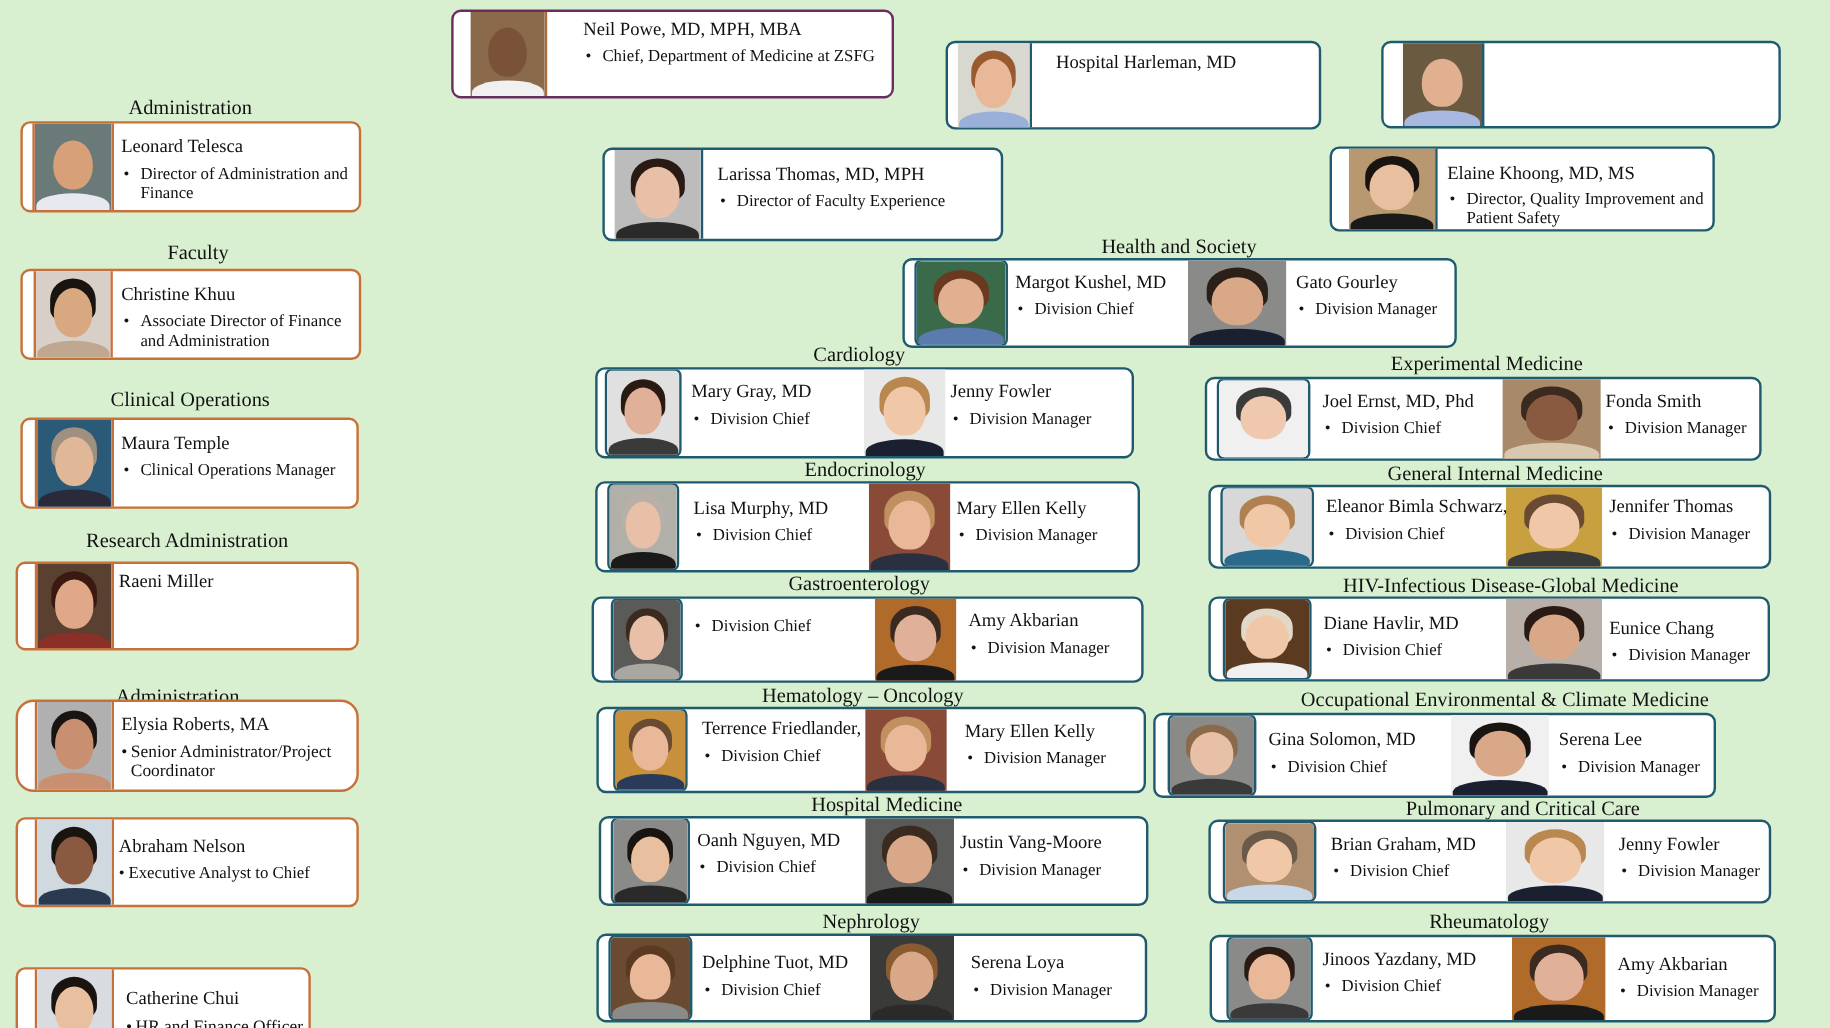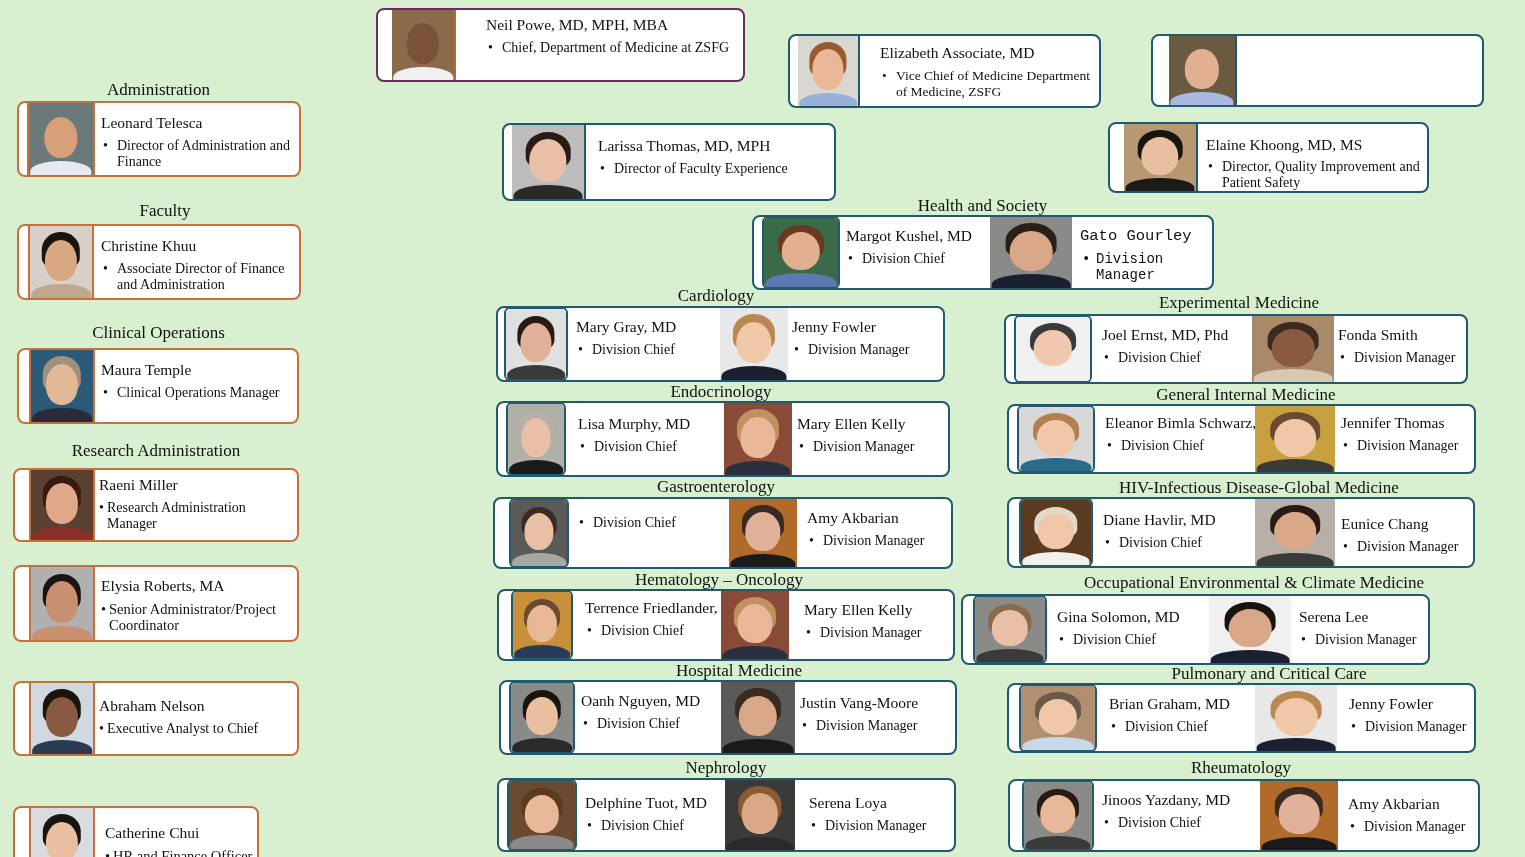--- a/index.html
+++ b/index.html
@@ -59,22 +59,21 @@
 </div>
 
 <div class="card" style="left:788px;top:34px;width:313px;height:74px;">
   <div class="photo" style="left:8px;width:62px;border:none;border-right:2px solid #1f5a6e;border-radius:0;">
     <div class="bg" style="background:#d8d8d0"></div>
       <div class="hair" style="background:#9a5a30"></div>
       <div class="head" style="background:#e8b898"></div>
       <div class="body" style="background:#9ab0d8"></div>
   </div>
   <div class="info" style="left:90px;right:6px;top:8px;">
-    <div class="name">Elizabeth Associate, MD</div>
-    <div class="role" style="font-size:13.5px;">Vice Chief of Medicine Department of Medicine, ZSFG</div>
+    <div class="name">Hospital Harleman, MD</div>
   </div>
 </div>
 
 <div class="card" style="left:1151px;top:34px;width:333px;height:73px;">
   <div class="photo" style="left:16px;width:68px;border:none;border-right:2px solid #1f5a6e;border-radius:0;">
     <div class="bg" style="background:#6a5a40"></div>
       <div class="head" style="background:#e0b090"></div>
       <div class="body" style="background:#a8b8e0"></div>
   </div>
 </div>
@@ -149,26 +148,25 @@
 <div class="section-title" style="left:13px;width:286px;top:442px;">Research Administration</div>
 <div class="card orange" style="left:13px;top:468px;width:286px;height:74px;">
   <div class="photo" style="left:14px;width:66px;">
     <div class="bg" style="background:#5a4030"></div>
       <div class="hair" style="background:#3a1a10"></div>
       <div class="head" style="background:#e0a888"></div>
       <div class="body" style="background:#8a3028"></div>
   </div>
   <div class="info" style="left:84px;right:6px;top:6px;">
     <div class="name">Raeni Miller</div>
-    <div class="role tight">Research Administration Manager</div>
   </div>
 </div>
 
 <div class="section-title" style="left:13px;width:270px;top:572px;">Administration</div>
-<div class="card orange" style="left:13px;top:565px;width:286px;height:77px;">
+<div class="card orange" style="left:13px;top:583px;width:286px;height:77px;border-radius:15px;">
   <div class="photo" style="left:14px;width:66px;">
     <div class="bg" style="background:#b0b0b0"></div>
       <div class="hair" style="background:#1a1410"></div>
       <div class="head" style="background:#c89070"></div>
       <div class="body" style="background:#c89070"></div>
   </div>
   <div class="info" style="left:86px;right:4px;top:10px;">
     <div class="name">Elysia Roberts, MA</div>
     <div class="role tight" style="font-size:14.5px;">Senior Administrator/Project Coordinator</div>
   </div>
@@ -212,21 +210,21 @@
       <div class="info" style="left: 92px; top: 10px; right: 2px;">
         <div class="name">Margot Kushel, MD</div>
         <div class="role">Division Chief</div>
       </div>
       <div class="photo" style="left: 236px; width: 82px; border-radius: 0px; border: none;">
         <div class="bg" style="background:#8a8a88"></div>
         <div class="hair" style="background:#2a2018"></div>
         <div class="head" style="background:#d8a888"></div>
         <div class="body" style="background:#1a2030"></div>
       </div>
-      <div class="info" style="left: 326px; top: 10px; right: 2px; font-family: Liberation Mono, monospace;">
+      <div class="info" style="left: 326px; top: 10px; right: 2px;">
         <div class="name">Gato Gourley</div>
         <div class="role">Division Manager</div>
       </div>
     </div>
     <div class="section-title" style="left: 496px; width: 440px; top: 287px;">Cardiology</div>
     <div class="card" style="left: 496px; top: 306px; width: 449px; height: 76px;">
       <div class="photo" style="left: 6px; width: 64px;">
         <div class="bg" style="background:#e0e0e0"></div>
         <div class="hair" style="background:#2a1a14"></div>
         <div class="head" style="background:#e0b098"></div>

